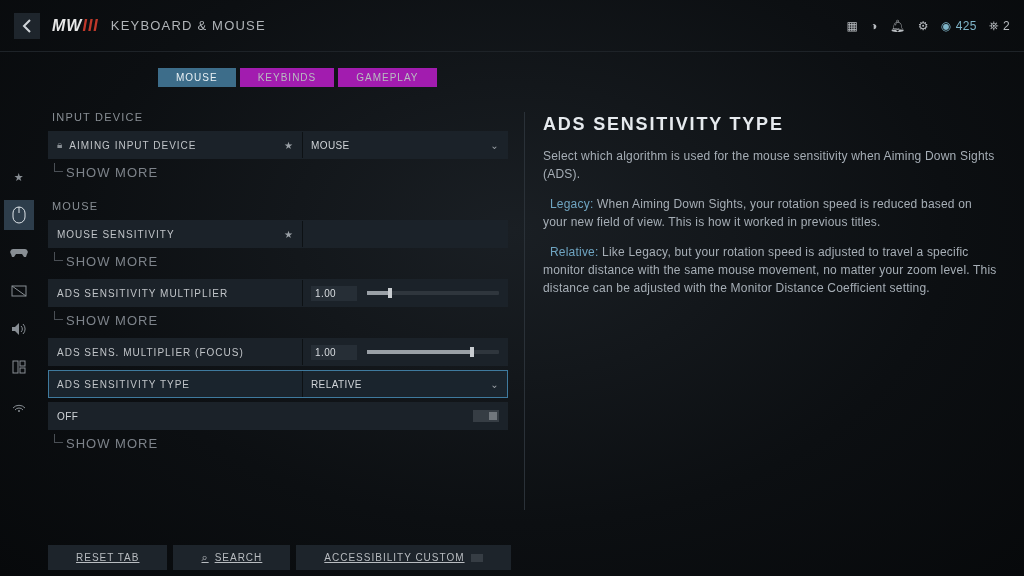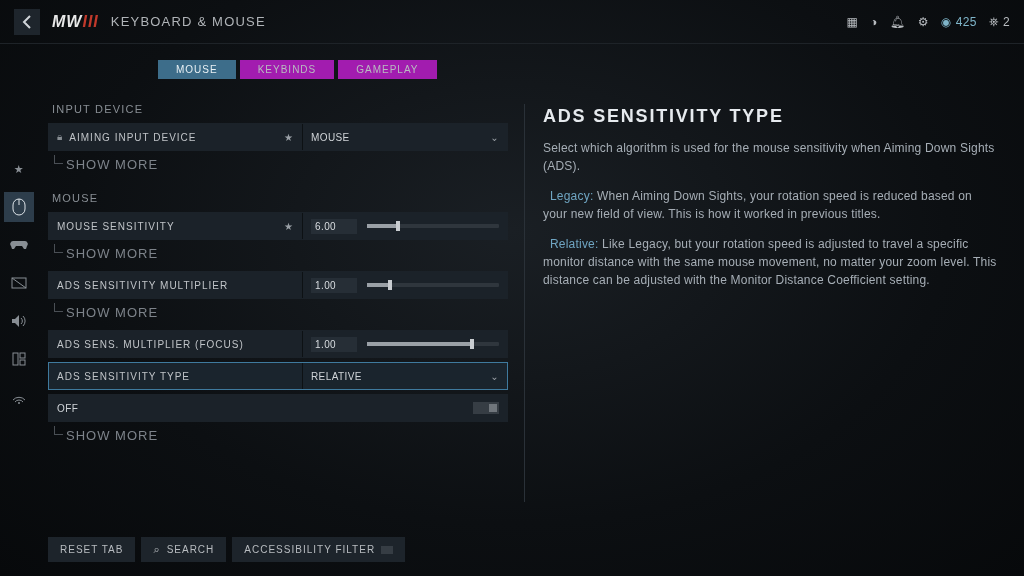--- a/index.html
+++ b/index.html
@@ -8,21 +8,21 @@
     background: radial-gradient(ellipse at 50% 40%, #1a1f24 0%, #0c0f12 60%, #07090b 100%);
     font-family: "Arial Narrow", Arial, sans-serif;
     color: #c8ccd0;
     font-size: 11px;
     letter-spacing: 0.4px;
     position: relative;
   }
   .topbar {
     display: flex;
     align-items: center;
-    height: 44px;
+    height: 52px;
     padding: 0 14px;
     border-bottom: 1px solid #1e2328;
     gap: 12px;
   }
   .back-btn {
     width: 26px; height: 26px;
     background: #1e252c;
     display: flex; align-items: center; justify-content: center;
     color: #d0d4d8;
     cursor: pointer;
@@ -189,26 +189,27 @@
     background: #70767c;
   }
   .section-gap { margin-top: 10px; }
   .bottom-bar {
     position: absolute;
     bottom: 10px; left: 10px;
     display: flex; gap: 6px;
   }
   .bbtn {
     background: #1d242b;
-    padding: 6px 12px;
+    padding: 6px 28px;
     color: #b8bcc0;
     font-size: 10px;
     letter-spacing: 1px;
     display: flex; align-items: center; gap: 6px;
     cursor: pointer;
+    text-decoration: underline;
   }
   .bbtn .mag { font-size: 11px; }
   .bbtn .box {
     width: 12px; height: 8px;
     background: #363d44;
   }
   .divider {
     width: 1px;
     background: #2a3138;
     margin: 60px 6px 70px 6px;
@@ -327,27 +328,20 @@
     </div>
     <div class="showmore">SHOW MORE</div>
 
     <div class="section-title section-gap">MOUSE</div>
 
     <div class="row">
       <div class="label-cell">
           <span>MOUSE SENSITIVITY</span>
           <span class="star">★</span>
         </div>
-      <div class="value-cell">
-        <span class="num-input">6.00</span>
-        <div class="slider">
-            <div class="fill" style="width:22%"></div>
-            <div class="thumb" style="left:22%"></div>
-          </div>
-      </div>
     </div>
     <div class="showmore">SHOW MORE</div>
 
     <div class="row">
       <div class="label-cell">
           <span>ADS SENSITIVITY MULTIPLIER</span>
         </div>
       <div class="value-cell">
         <span class="num-input">1.00</span>
         <div class="slider">
@@ -390,21 +384,21 @@
     </div>
     <div class="showmore">SHOW MORE</div>
 
     <div class="bottom-bar">
       <div class="bbtn">RESET TAB</div>
       <div class="bbtn">
           <span class="mag">⌕</span>
           <span>SEARCH</span>
         </div>
       <div class="bbtn">
-          <span>ACCESSIBILITY FILTER</span>
+          <span>ACCESSIBILITY CUSTOM</span>
           <span class="box"></span>
         </div>
     </div>
   </div>
 
   <div class="divider"></div>
 
   <div class="right-panel">
     <div class="info-title">ADS SENSITIVITY TYPE</div>
     <div class="info-body">

